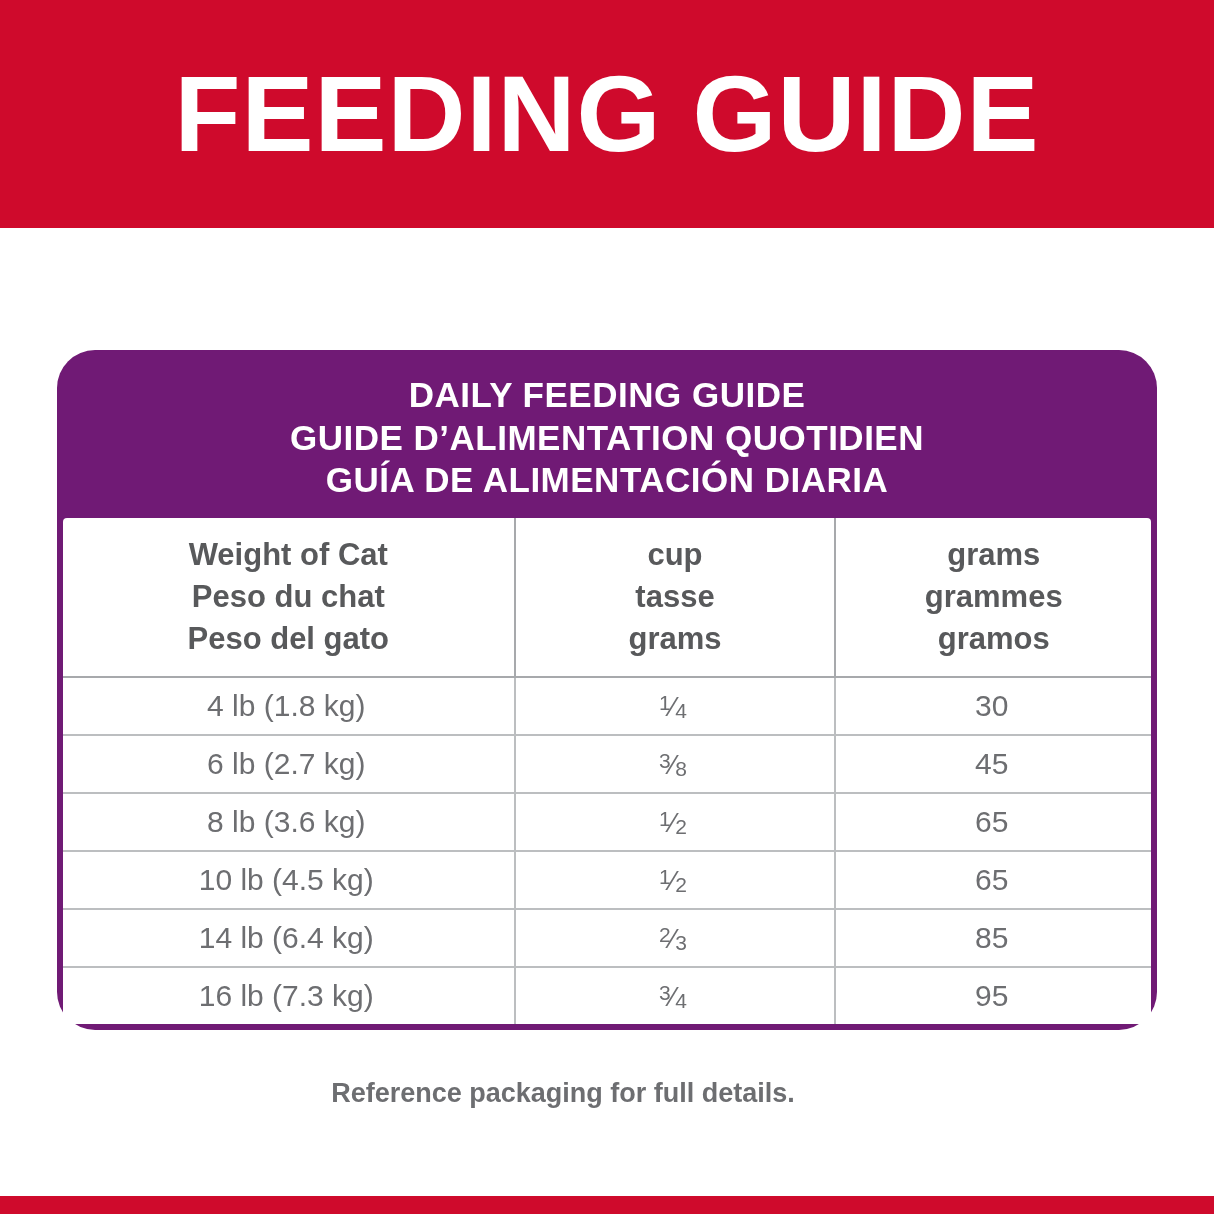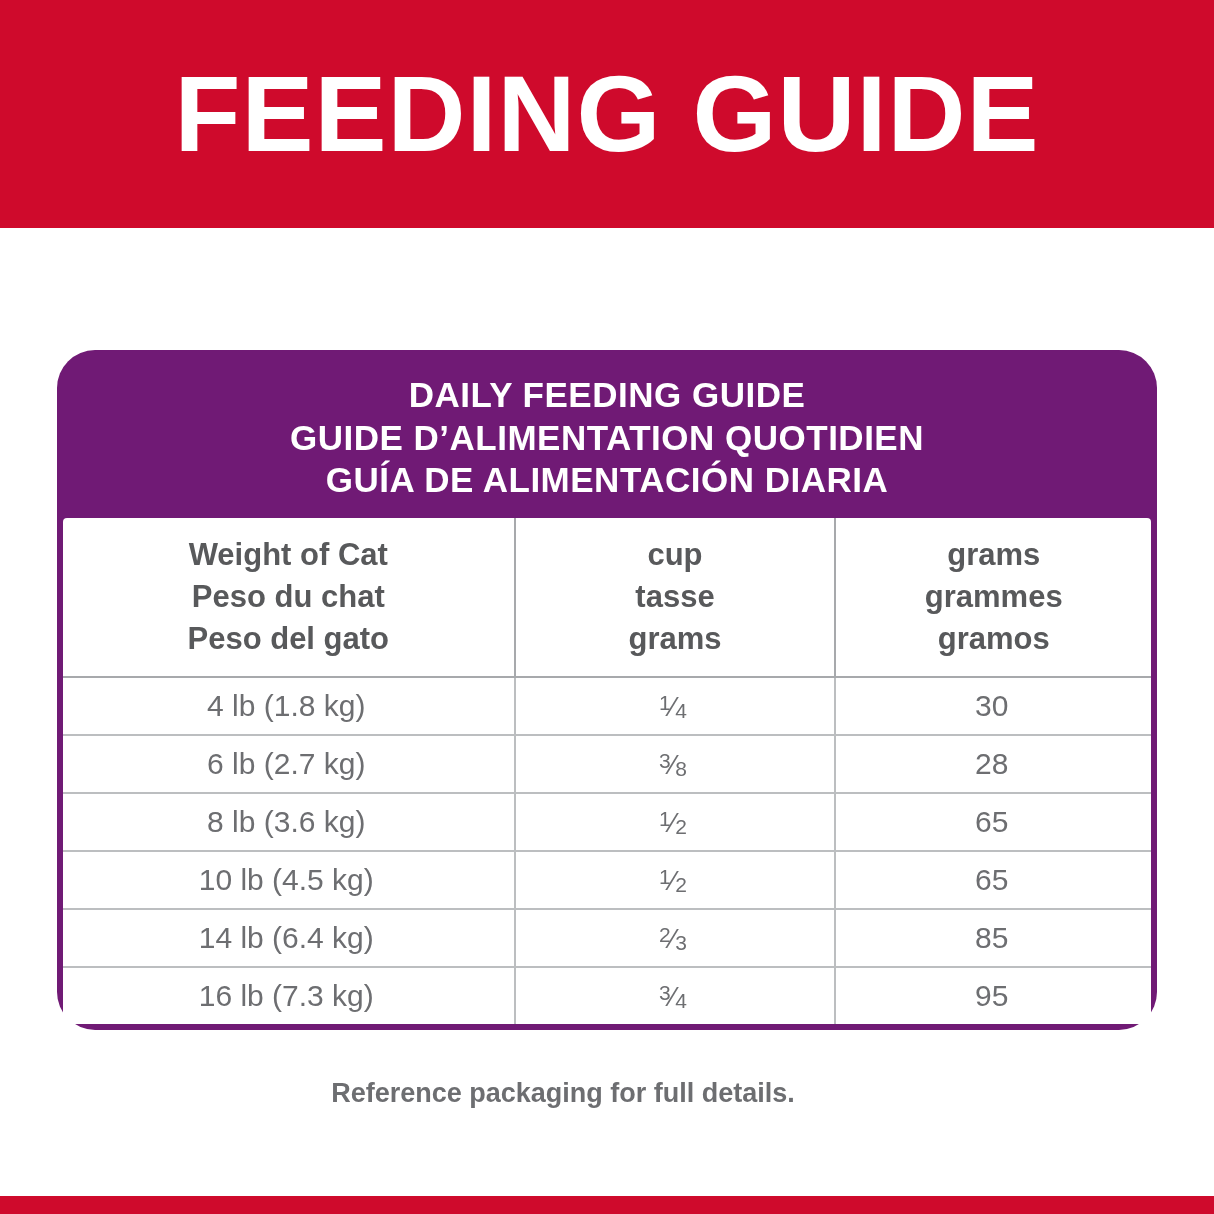--- a/index.html
+++ b/index.html
@@ -196,21 +196,21 @@
         </thead>
         <tbody>
           <tr>
             <td>4 lb (1.8 kg)</td>
             <td><span class="frac"><sup>1</sup><span class="slash">⁄</span><sub>4</sub></span></td>
             <td>30</td>
           </tr>
           <tr>
             <td>6 lb (2.7 kg)</td>
             <td><span class="frac"><sup>3</sup><span class="slash">⁄</span><sub>8</sub></span></td>
-            <td>28</td>
+            <td>45</td>
           </tr>
           <tr>
             <td>8 lb (3.6 kg)</td>
             <td><span class="frac"><sup>1</sup><span class="slash">⁄</span><sub>2</sub></span></td>
             <td>65</td>
           </tr>
           <tr>
             <td>10 lb (4.5 kg)</td>
             <td><span class="frac"><sup>1</sup><span class="slash">⁄</span><sub>2</sub></span></td>
             <td>65</td>

